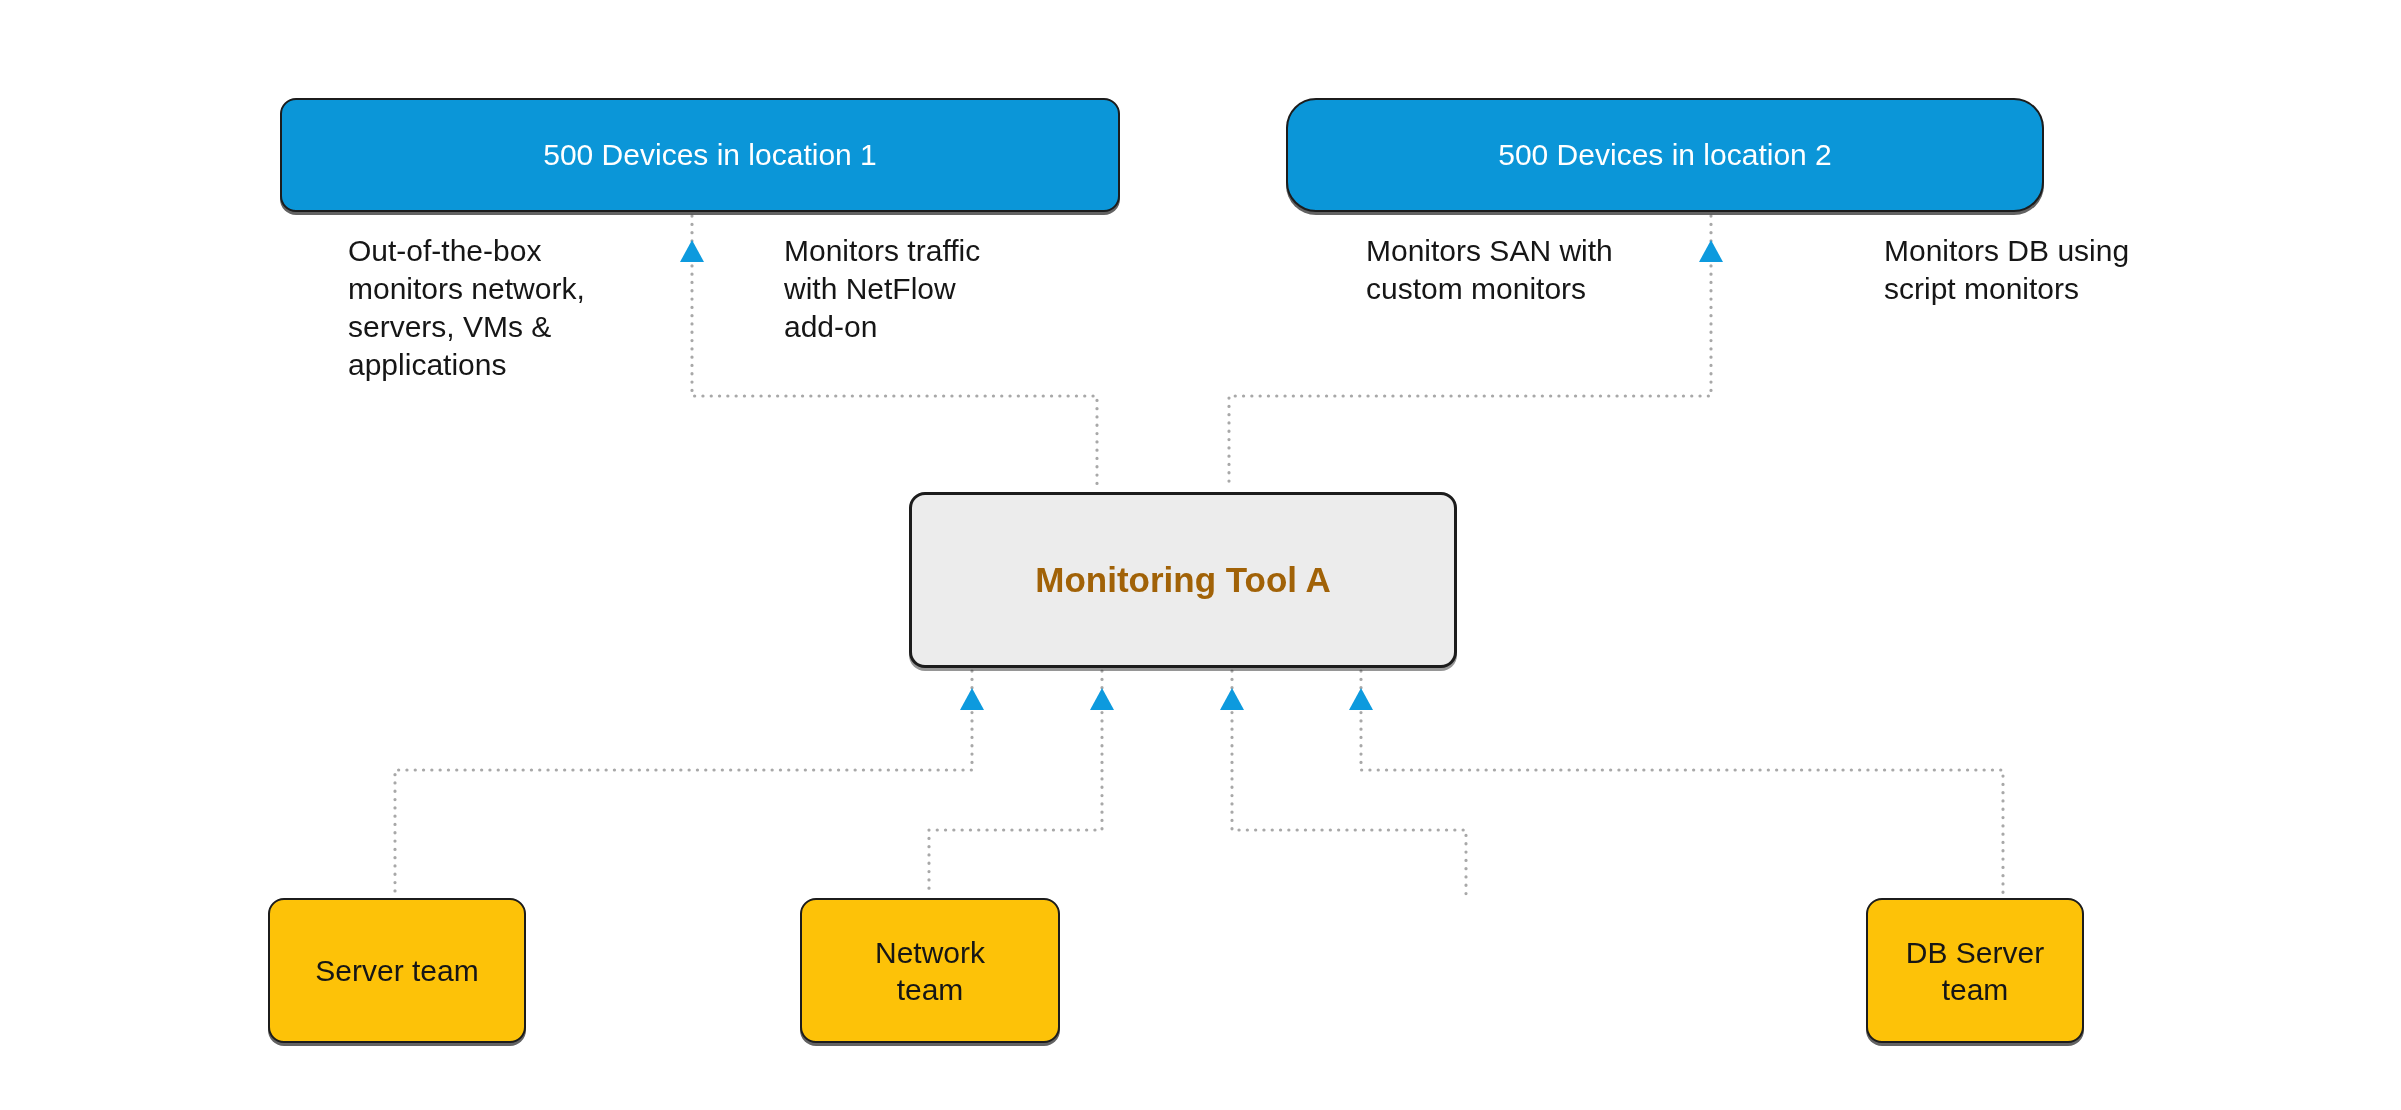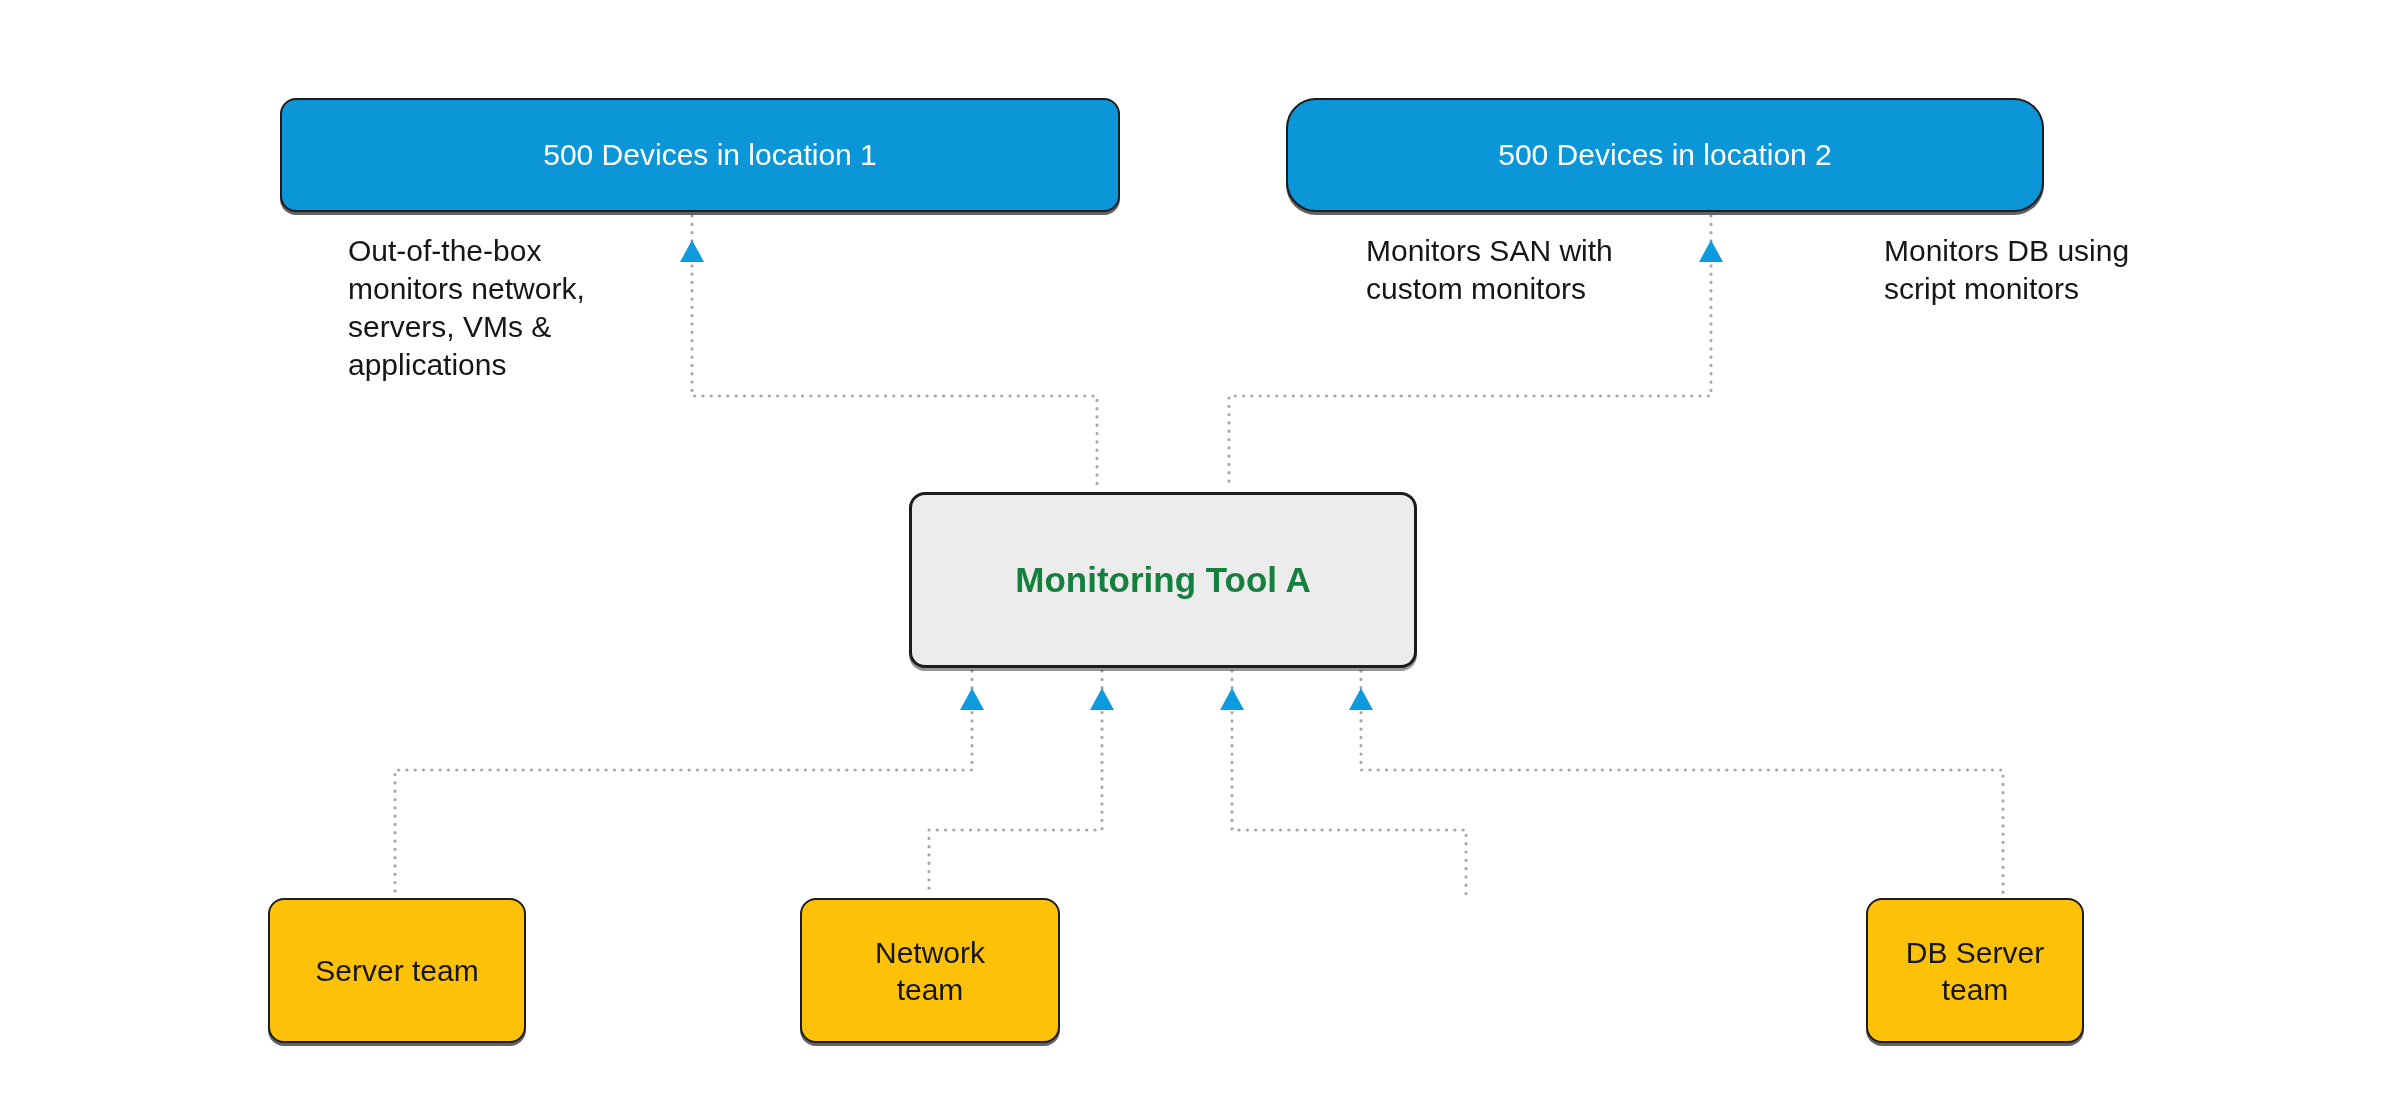--- a/index.html
+++ b/index.html
@@ -48,26 +48,26 @@
     background: var(--location-fill, #0b96d8);
     color: #ffffff;
     font-size: 30px;
     left: 0; top: 98px;
     height: 114px;
   }
   #loc1 { left: 280px;  width: 840px; padding-left: 20px; }
   #loc2 { left: 1286px; width: 758px; border-radius: 30px; }
   .center-box {
     background: var(--center-fill, #ececec);
-    color: #15803d;
+    color: #a16207;
     font-weight: bold;
     font-size: 35px;
     border-width: 3px;
     left: 909px; top: 492px;
-    width: 508px; height: 176px;
+    width: 548px; height: 176px;
     box-shadow: 0 3px 0 rgba(45,45,45,0.5);
   }
   .team-box {
     background: var(--team-fill, #fdc208);
     color: #161616;
     font-size: 30px;
     line-height: 37px;
     top: 898px;
     height: 145px;
     white-space: pre-line;
@@ -116,20 +116,23 @@
     <span>500 Devices in location 1</span>
   </div>
   <div id="loc2" class="node location-box">
     <span>500 Devices in location 2</span>
   </div>
 
   <div id="ann-1" class="annotation">Out-of-the-box
 monitors network,
 servers, VMs &amp;
 applications</div>
+  <div id="ann-2" class="annotation">Monitors traffic
+with NetFlow
+add-on</div>
   <div id="ann-3" class="annotation">Monitors SAN with
 custom monitors</div>
   <div id="ann-4" class="annotation">Monitors DB using
 script monitors</div>
 
   <div class="node center-box">
     <span>Monitoring Tool A</span>
   </div>
 
   <div id="team-server" class="node team-box">

